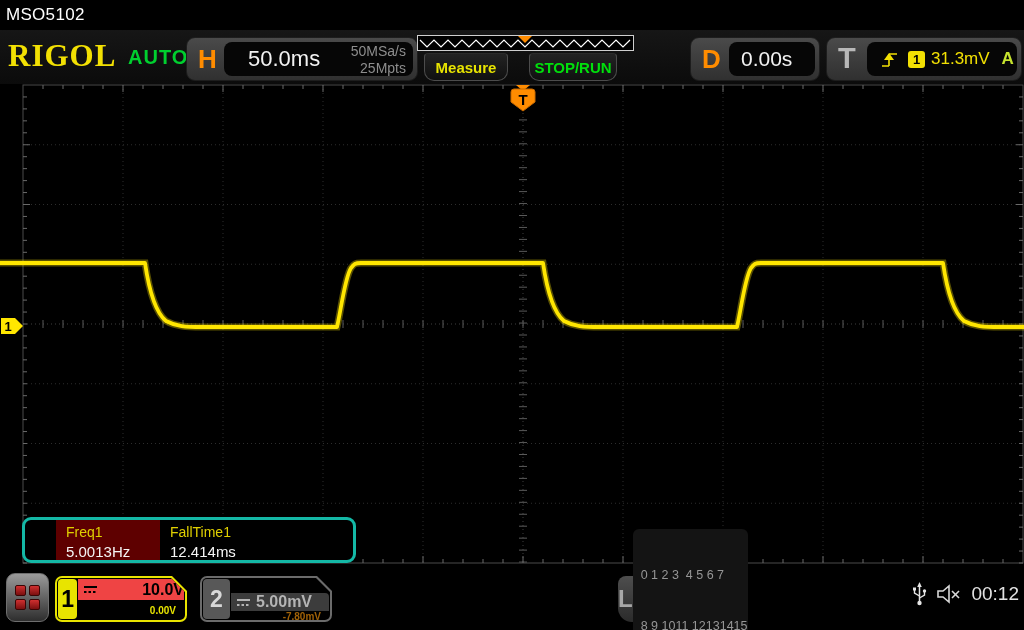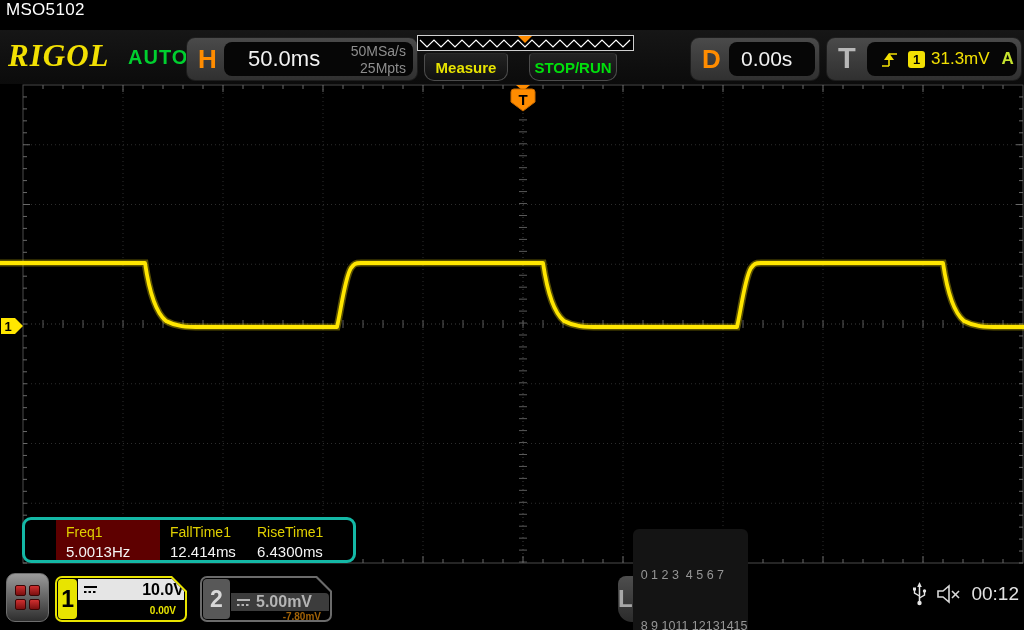--- a/index.html
+++ b/index.html
@@ -2,28 +2,28 @@
 <html><head>
 <meta charset="utf-8">
 <style>
   * { margin:0; padding:0; box-sizing:border-box; }
   html,body { width:1024px; height:630px; background:#000; overflow:hidden;
               font-family:"Liberation Sans", sans-serif; }
   #screen { position:absolute; width:1024px; height:630px; background:#000; }
 
   
   .topbar { position:absolute; left:0; top:0; width:1024px; height:30px; color:#fff;
-            font-size:17px; display:flex; padding-left:6px; letter-spacing:.3px;flex-direction:column; }
+            font-size:17px; display:flex; align-items:center; padding-left:6px; letter-spacing:.3px; }
   .topbar .model { margin-right:14px; }
 
   
   .header { position:absolute; left:0; top:30px; width:1024px; height:54px;
             background:linear-gradient(#161616,#0b0b0b); }
   .logo { position:absolute; left:8px; top:8px; font-family:"Liberation Serif", serif;
-          font-weight:bold; font-style:italic; font-size:31px; color:#f2e003; letter-spacing:1px; }
+          font-weight:bold; font-size:31px; color:#f2e003; letter-spacing:1px; }
   .auto { position:absolute; left:128px; top:16px; font-size:20px; font-weight:bold; color:#00d02f; letter-spacing:1px; }
 
   .hblock { position:absolute; top:7px; height:44px; background:linear-gradient(#4a4a4a,#303030);
             border-radius:9px; border:1px solid #1d1d1d; }
   .hblock .letter { position:absolute; left:11px; top:6px; font-size:26px; font-weight:bold; }
   .hblock .inset { position:absolute; top:4px; bottom:4px; background:#060606; border-radius:8px; }
   #h-block { left:186px; width:232px; }
   #h-block .inset { left:37px; right:4px; }
   .tb-value { position:absolute; left:24px; top:4px; font-size:22px; color:#f2f2f2; }
   .sr-stack { position:absolute; right:7px; top:1px; text-align:right; color:#8d8d8d; font-size:14px; line-height:17px; }
@@ -77,21 +77,21 @@
               clip-path:polygon(0 0, calc(100% - 14px) 0, 100% 14px, 100% 100%, 0 100%); }
   .ch-tab { width:27px; margin:1px; border-radius:4px; display:flex; align-items:center; justify-content:center;
             font-size:23px; font-weight:bold; }
   .ch-main { flex:1; display:flex; flex-direction:column; }
   .ch-scale { height:21px; display:flex; align-items:center; gap:5px; padding-left:5px;
               font-size:16px; font-weight:bold; }
   .ch-offset { flex:1; display:flex; align-items:center; justify-content:flex-end; padding-right:9px;
                font-size:10px; font-weight:bold; }
   #ch1-badge { left:55px; background:#e8e400; }
   #ch1-badge .ch-tab { background:#e8e400; color:#000; }
-  #ch1-badge .ch-scale { background:#e5e5e5; color:#000; margin:1px 1px 0 0; border-radius:0 4px 0 0;gap:44px; }
+  #ch1-badge .ch-scale { background:#ef4444; color:#000; margin:1px 1px 0 0; border-radius:0 4px 0 0;gap:44px; }
   #ch1-badge .ch-offset { color:#e8e400; }
   #ch2-badge { left:200px; background:#6b6b6b; }
   #ch2-badge .ch-tab { background:#585858; color:#d8d8d8; }
   #ch2-badge .ch-scale { background:#3c3c3c; color:#b4b4b4; margin:15px 1px 0 0; border-radius:0 4px 0 0; }
   #ch2-badge .ch-offset { color:#a16207; }
 
   .logic-badge { position:absolute; left:618px; top:8px; width:130px; height:46px;
                  background:linear-gradient(#4e4e4e,#2b2b2b); border-radius:8px 8px 8px 14px;
                  display:flex; align-items:center; }
   .logic-l { width:26px; text-align:center; color:#a8a8a8; font-size:24px; font-weight:bold; }
@@ -458,24 +458,20 @@
   <div class="meas-panel">
     <div class="meas-spacer"></div>
     <div class="meas-item sel" id="meas-0">
       <div class="lbl">Freq1</div>
       <div class="val">5.0013Hz</div>
     </div>
     <div class="meas-item" id="meas-1">
       <div class="lbl">FallTime1</div>
       <div class="val">12.414ms</div>
     </div>
-    <div class="meas-item" id="meas-2">
-      <div class="lbl">RiseTime1</div>
-      <div class="val">6.4300ms</div>
-    </div>
   </div>
 
   <div class="bottombar">
     <div class="win-btn">
       <div class="win-grid">
         <span></span>
           <span></span>
           <span></span>
           <span></span>
       </div>

